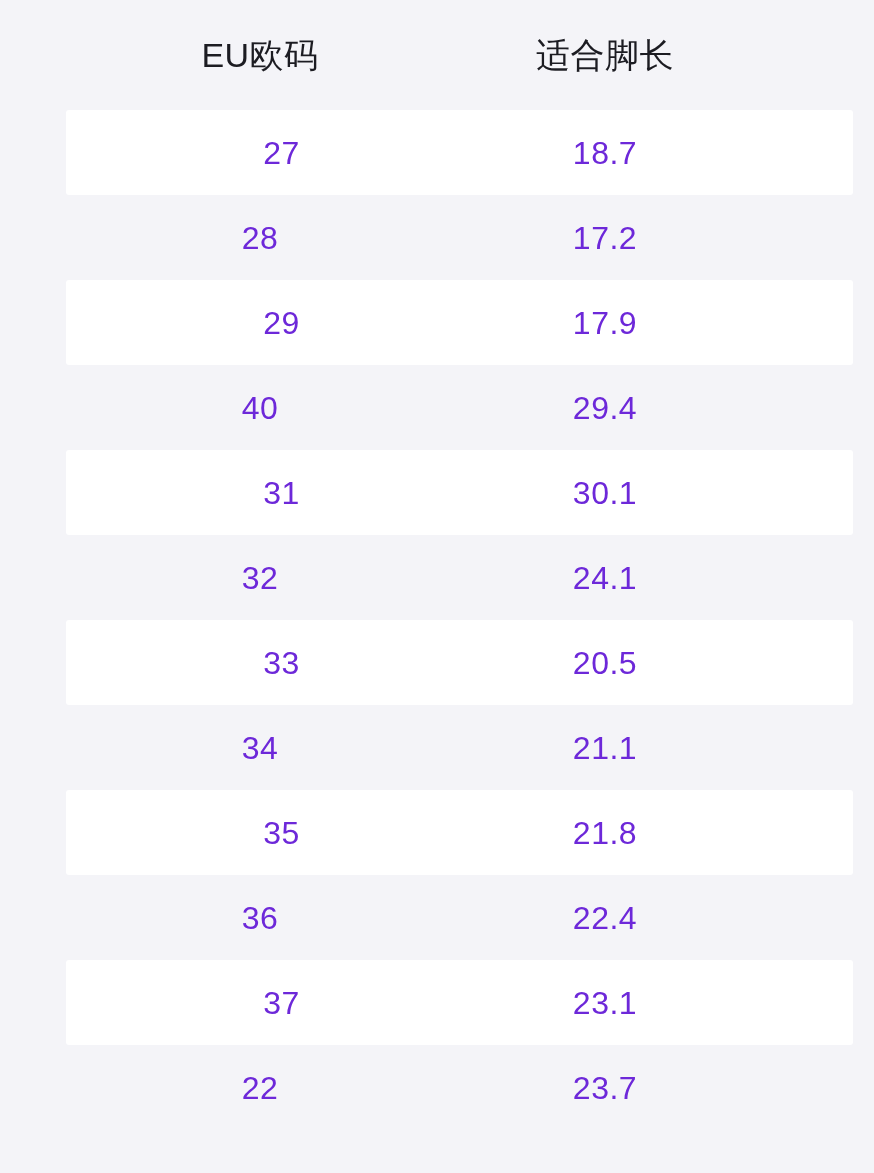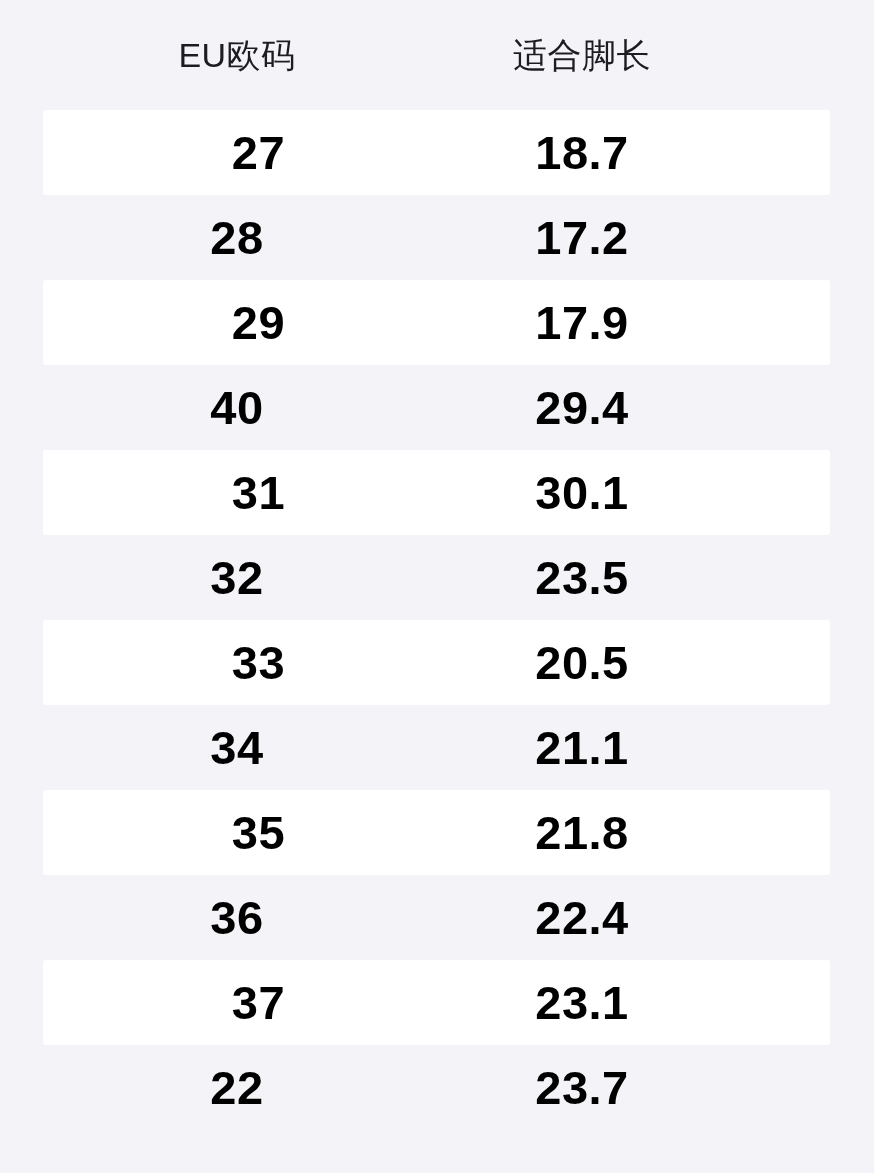--- a/index.html
+++ b/index.html
@@ -12,20 +12,21 @@
     background: #f4f4f8;
     font-family: "Liberation Sans", "DejaVu Sans", sans-serif;
     overflow: hidden;
   }
 
   .size-chart {
     position: relative;
     width: 874px;
     height: 1173px;
     box-sizing: border-box;
+    padding-left: 23px;
   }
 
   
   .chart-header {
     display: flex;
     align-items: center;
     height: 110px;
     padding: 0;
     box-sizing: border-box;
   }
@@ -75,23 +76,23 @@
   .chart-row.striped .col-length {
     width: 400px;
     flex: 0 0 400px;
     margin-left: -92px;
   }
 
   .chart-row .cell {
     display: flex;
     align-items: center;
     justify-content: center;
-    font-size: 47px;
-    font-weight: 700;
-    color: #000000;
+    font-size: 32px;
+    font-weight: 400;
+    color: #6d28d9;
     line-height: 1;
     letter-spacing: 0.5px;
   }
 </style>
 </head>
 <body>
 
 <div class="size-chart">
 
   <div class="chart-header">
@@ -115,21 +116,21 @@
       <div class="chart-row">
         <div class="cell col-size">40</div>
         <div class="cell col-length">29.4</div>
       </div>
       <div class="chart-row striped">
         <div class="cell col-size">31</div>
         <div class="cell col-length">30.1</div>
       </div>
       <div class="chart-row">
         <div class="cell col-size">32</div>
-        <div class="cell col-length">23.5</div>
+        <div class="cell col-length">24.1</div>
       </div>
       <div class="chart-row striped">
         <div class="cell col-size">33</div>
         <div class="cell col-length">20.5</div>
       </div>
       <div class="chart-row">
         <div class="cell col-size">34</div>
         <div class="cell col-length">21.1</div>
       </div>
       <div class="chart-row striped">

